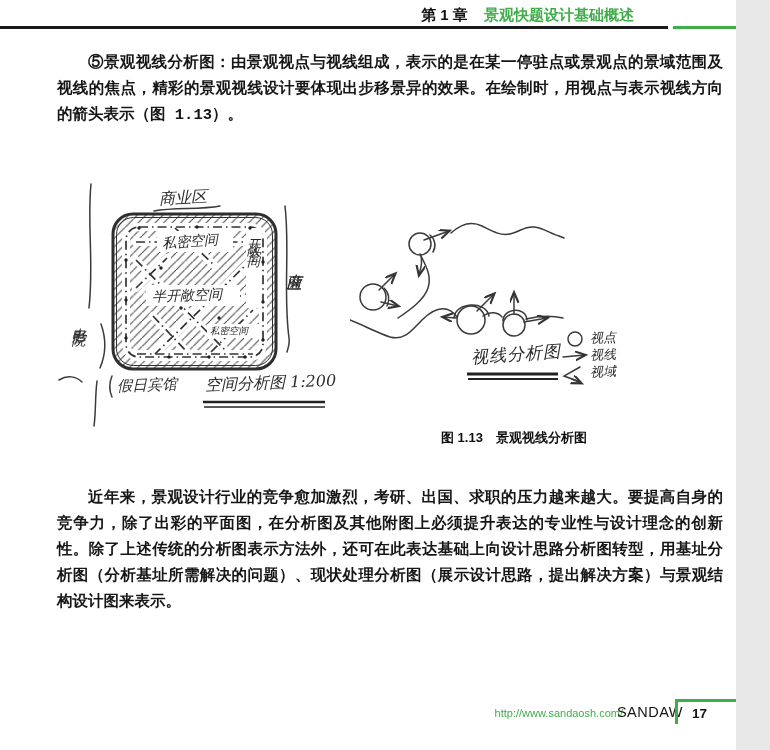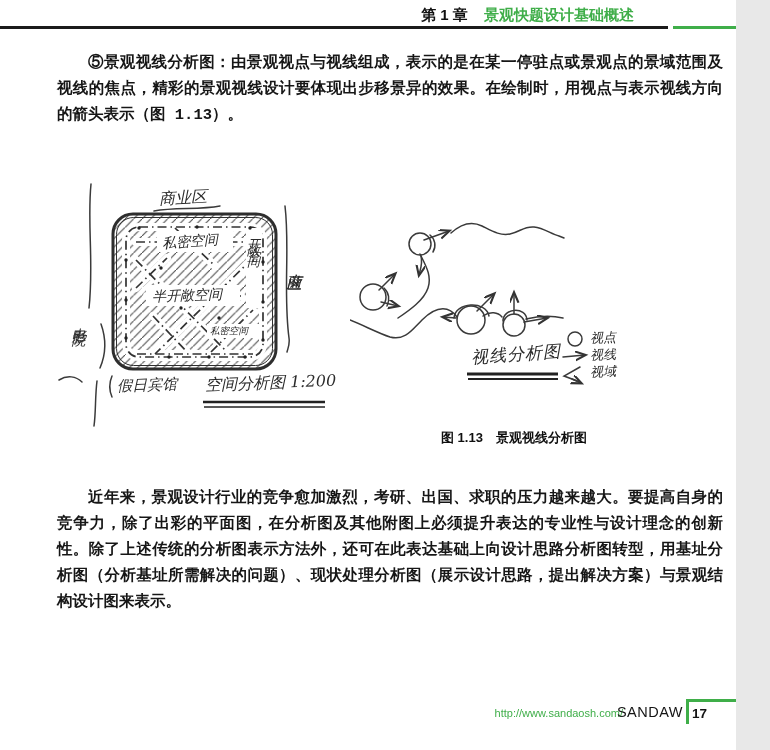--- a/index.html
+++ b/index.html
@@ -53,21 +53,21 @@
     font-size:11px;color:#3fae49;white-space:nowrap;
   }
   .footer-brand{
     position:absolute;top:704px;right:53px;
     font-size:14.5px;font-weight:normal;color:#141414;letter-spacing:.5px;
   }
   .footer-pagebox{
     position:absolute;top:699px;right:0;
     width:44px;height:22px;
     border-top:3px solid #3fae49;border-left:3px solid #3fae49;
-    padding-left:3px;
+    padding-left:14px;
     font-size:13.5px;font-weight:bold;color:#141414;
     display:flex;align-items:center;
   }
 </style>
 </head>
 <body>
 
 <div class="page">
 
   <div class="header-text">

